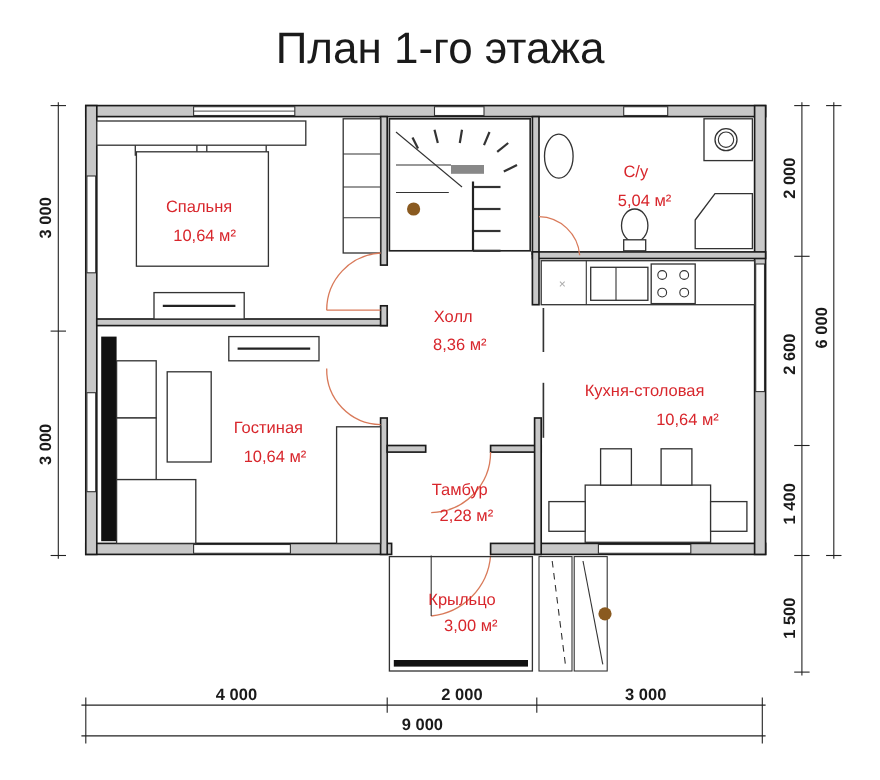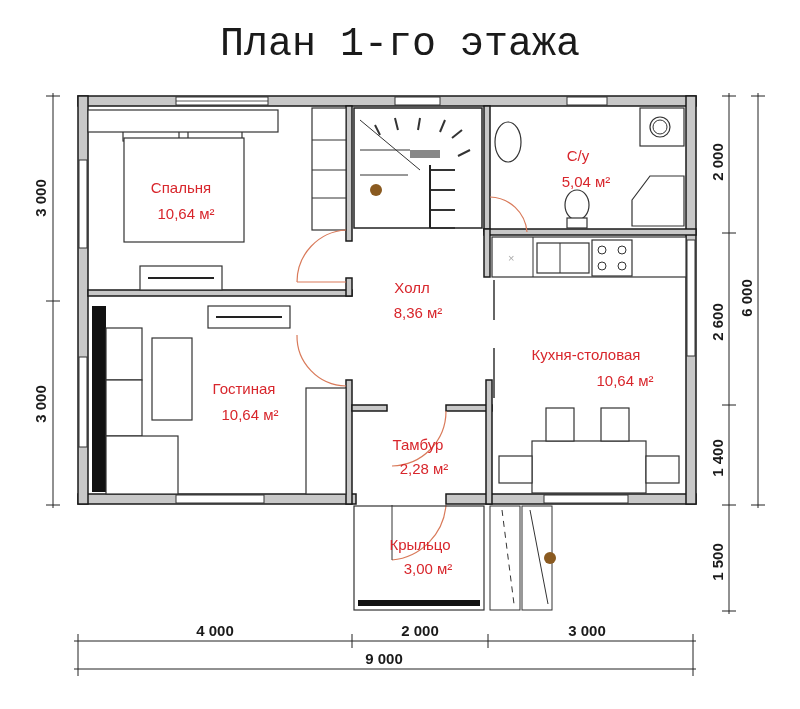--- a/index.html
+++ b/index.html
@@ -1,17 +1,17 @@
 <!DOCTYPE html>
 <html><head>
 <meta charset="utf-8">
 <style>
   html,body{margin:0;padding:0;background:#ffffff;}
   body{width:800px;height:709px;position:relative;overflow:hidden;font-family:"Liberation Sans",sans-serif;}
-  #title{position:absolute;left:0;top:22px;width:800px;text-align:center;font-size:40px;color:#1a1a1a;font-family:Liberation Mono, monospace;}
+  #title{position:absolute;left:0;top:22px;width:800px;text-align:center;font-size:40px;color:#1a1a1a;font-family:Liberation Sans, sans-serif;}
   svg{position:absolute;left:0;top:0;}
   .room-label{font-family:"Liberation Sans",sans-serif;font-size:15px;fill:#d8262c;}
   .dim{font-family:"Liberation Sans",sans-serif;font-size:15px;fill:#1a1a1a;font-weight:bold;}
   .wall{fill:#c8c8c8;stroke:#1a1a1a;stroke-width:1.5;}
   .furn{fill:#fff;stroke:#333;stroke-width:1.2;}
   .thin{fill:none;stroke:#333;stroke-width:1;}
   .door{fill:none;stroke:#d97a5a;stroke-width:1.2;}
   .dimline{stroke:#222;stroke-width:1;fill:none;}
 </style>
 </head>

